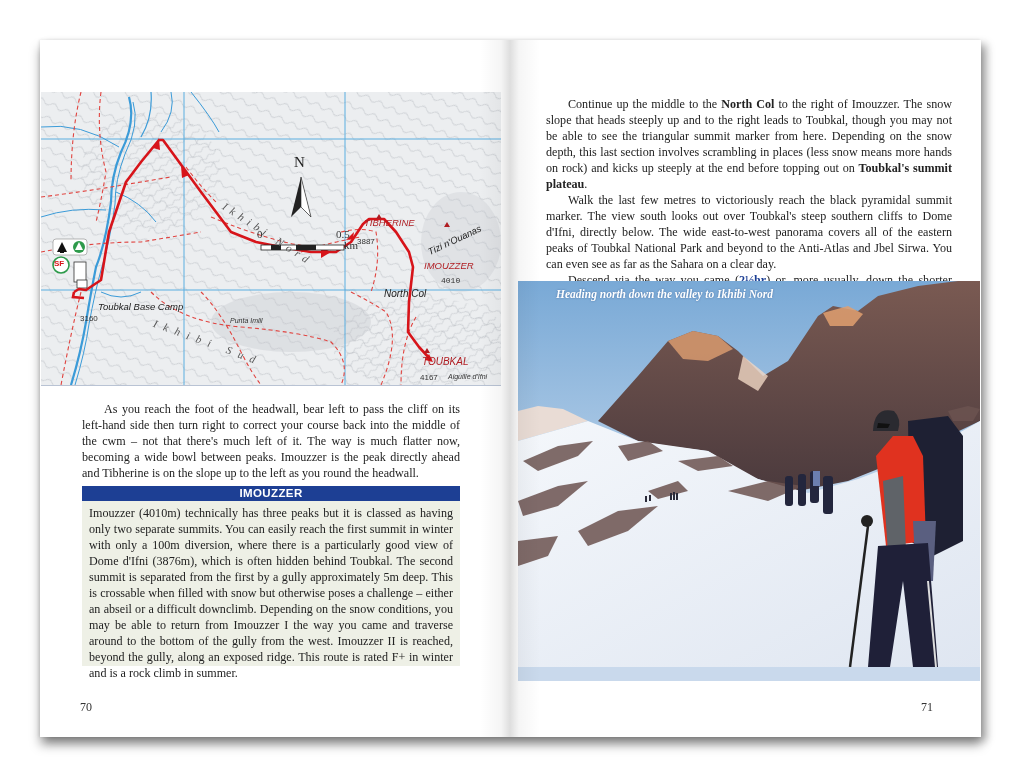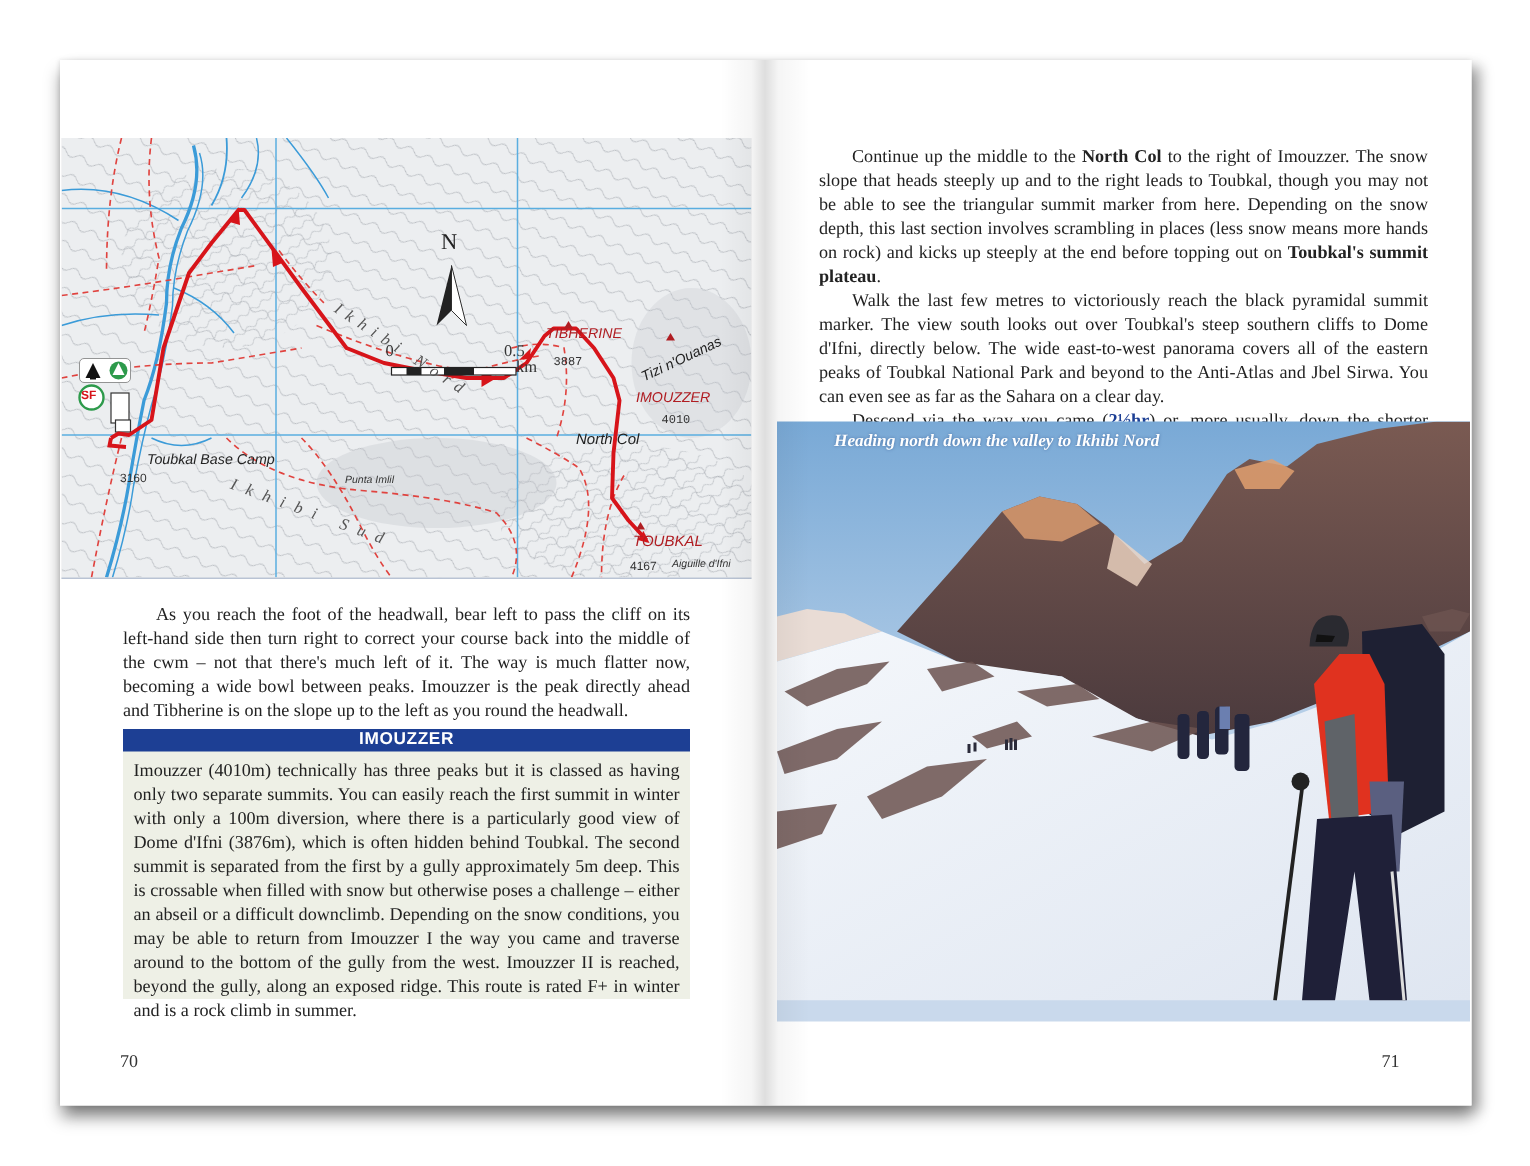--- a/index.html
+++ b/index.html
@@ -159,21 +159,21 @@
         <rect x="220" y="153" width="83" height="5" fill="#fff" stroke="#222" stroke-width="0.8"></rect>
         <rect x="230" y="153" width="10" height="5" fill="#222"></rect>
         <rect x="255" y="153" width="20" height="5" fill="#222"></rect>
       </svg>
 
       <div style="position:absolute;left:253px;top:62px;font-size:15px;color:#222;">N</div>
       <div style="position:absolute;left:216px;top:136px;font-size:11px;color:#333;">0</div>
       <div style="position:absolute;left:295px;top:136px;font-size:11px;color:#333;">0.5</div>
       <div style="position:absolute;left:303px;top:147px;font-size:11px;color:#333;">km</div>
       <div style="position:absolute;left:323px;top:125px;font-family:'Liberation Sans',sans-serif;font-style:italic;font-size:9.5px;color:#b01d22;">TIBHERINE</div>
-      <div style="position:absolute;left:328px;top:145px;font-family:Liberation Mono, monospace;font-size:8px;color:#333;text-align:right;">3887</div>
+      <div style="position:absolute;left:316px;top:145px;font-family:Liberation Sans, sans-serif;font-size:8px;color:#333;text-align:right;">3887</div>
       <div style="position:absolute;left:385px;top:155px;font-family:'Liberation Sans',sans-serif;font-style:italic;font-size:9.5px;color:#222;transform:rotate(-25deg);transform-origin:left top;">Tizi n'Ouanas</div>
       <div style="position:absolute;left:383px;top:168px;font-family:'Liberation Sans',sans-serif;font-style:italic;font-size:9.5px;color:#b01d22;">IMOUZZER</div>
       <div style="position:absolute;left:400px;top:184px;font-family:Liberation Mono, monospace;font-size:8px;color:#333;">4010</div>
       <div style="position:absolute;left:343px;top:196px;font-family:'Liberation Sans',sans-serif;font-style:italic;font-size:10px;color:#222;">North Col</div>
       <div style="position:absolute;left:381px;top:264px;font-family:'Liberation Sans',sans-serif;font-style:italic;font-size:10px;color:#b01d22;">TOUBKAL</div>
       <div style="position:absolute;left:379px;top:281px;font-family:'Liberation Sans',sans-serif;font-size:8px;color:#333;text-align:right;">4167</div>
       <div style="position:absolute;left:407px;top:281px;font-family:'Liberation Sans',sans-serif;font-style:italic;font-size:7px;color:#333;">Aiguille d'Ifni</div>
       <div style="position:absolute;left:57px;top:209px;font-family:'Liberation Sans',sans-serif;font-style:italic;font-size:9.5px;color:#222;">Toubkal Base Camp</div>
       <div style="position:absolute;left:39px;top:222px;font-family:Liberation Sans, sans-serif;font-size:8px;color:#333;">3160</div>
       <div style="position:absolute;left:189px;top:225px;font-family:'Liberation Sans',sans-serif;font-style:italic;font-size:7px;color:#333;">Punta Imlil</div>

